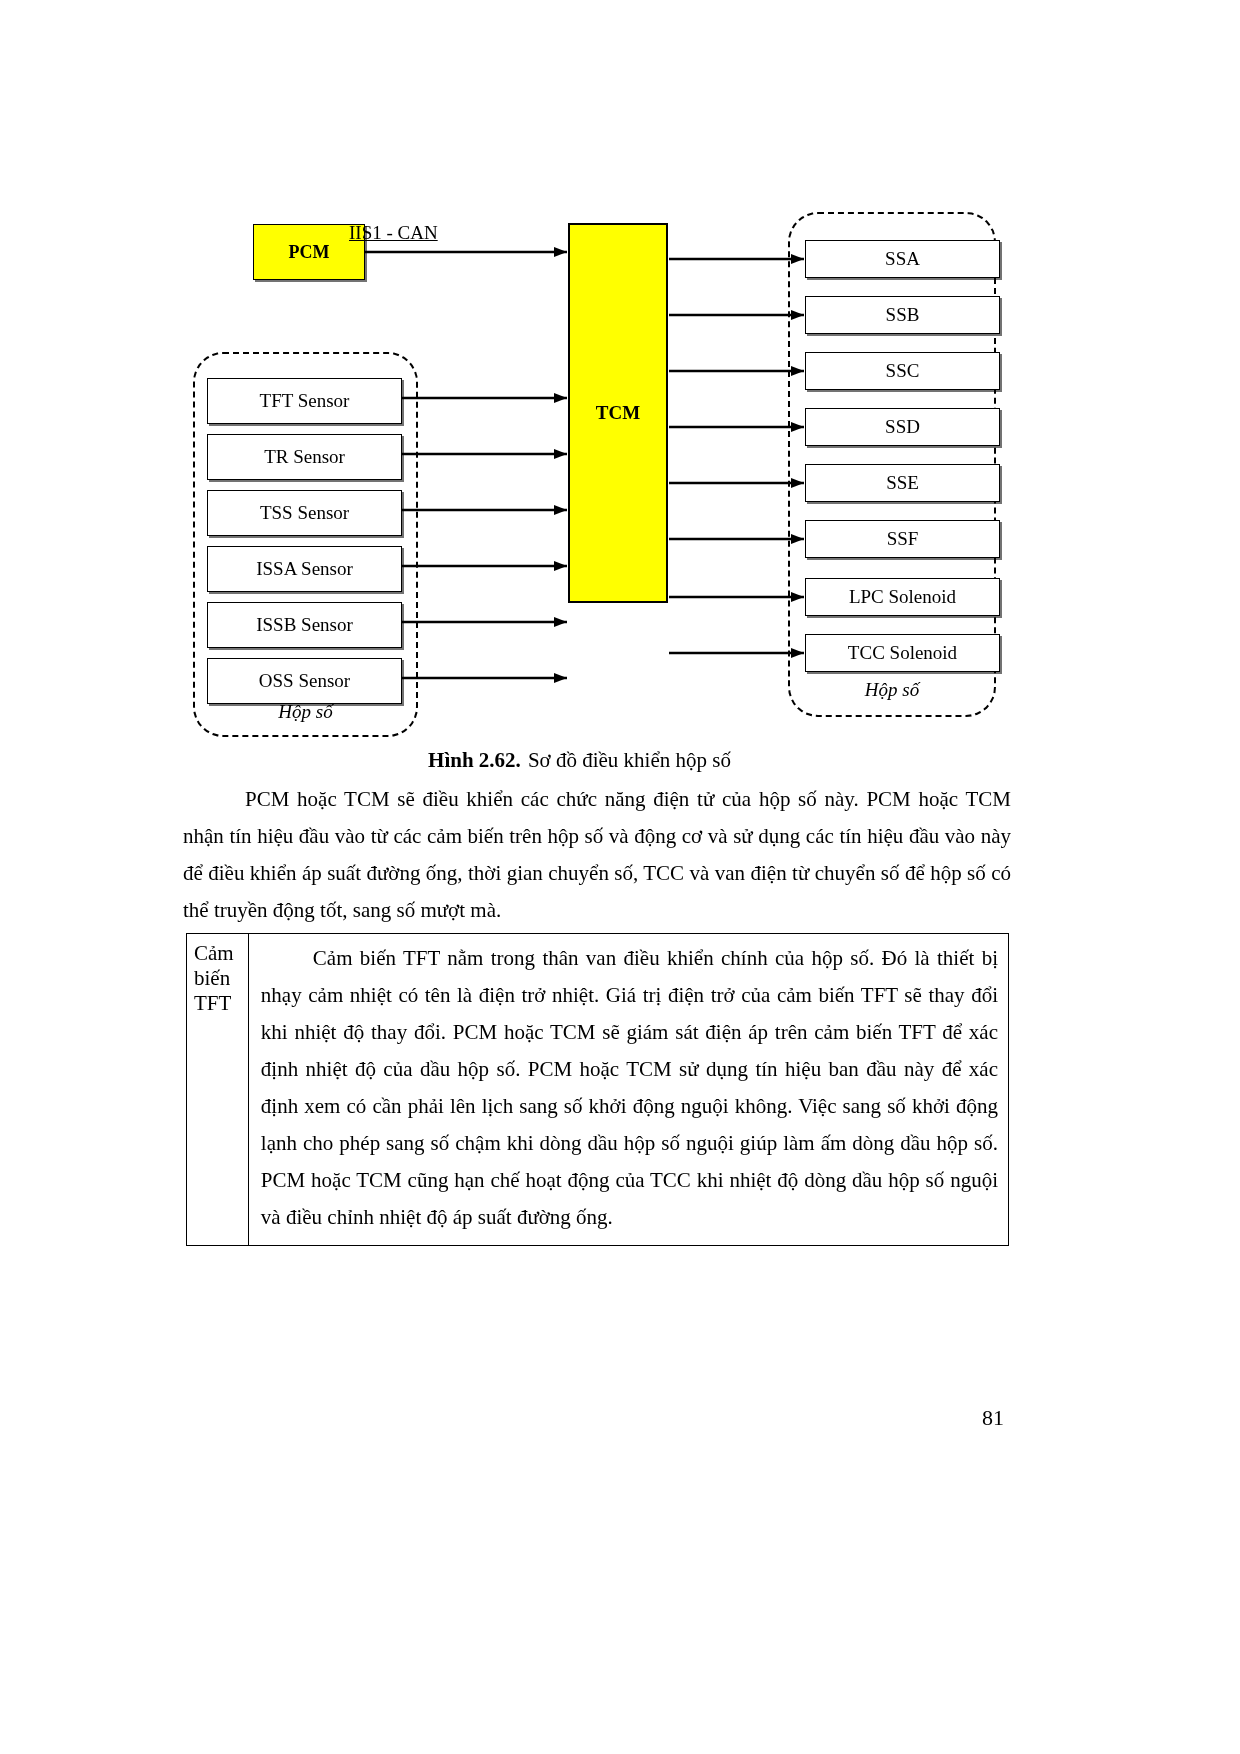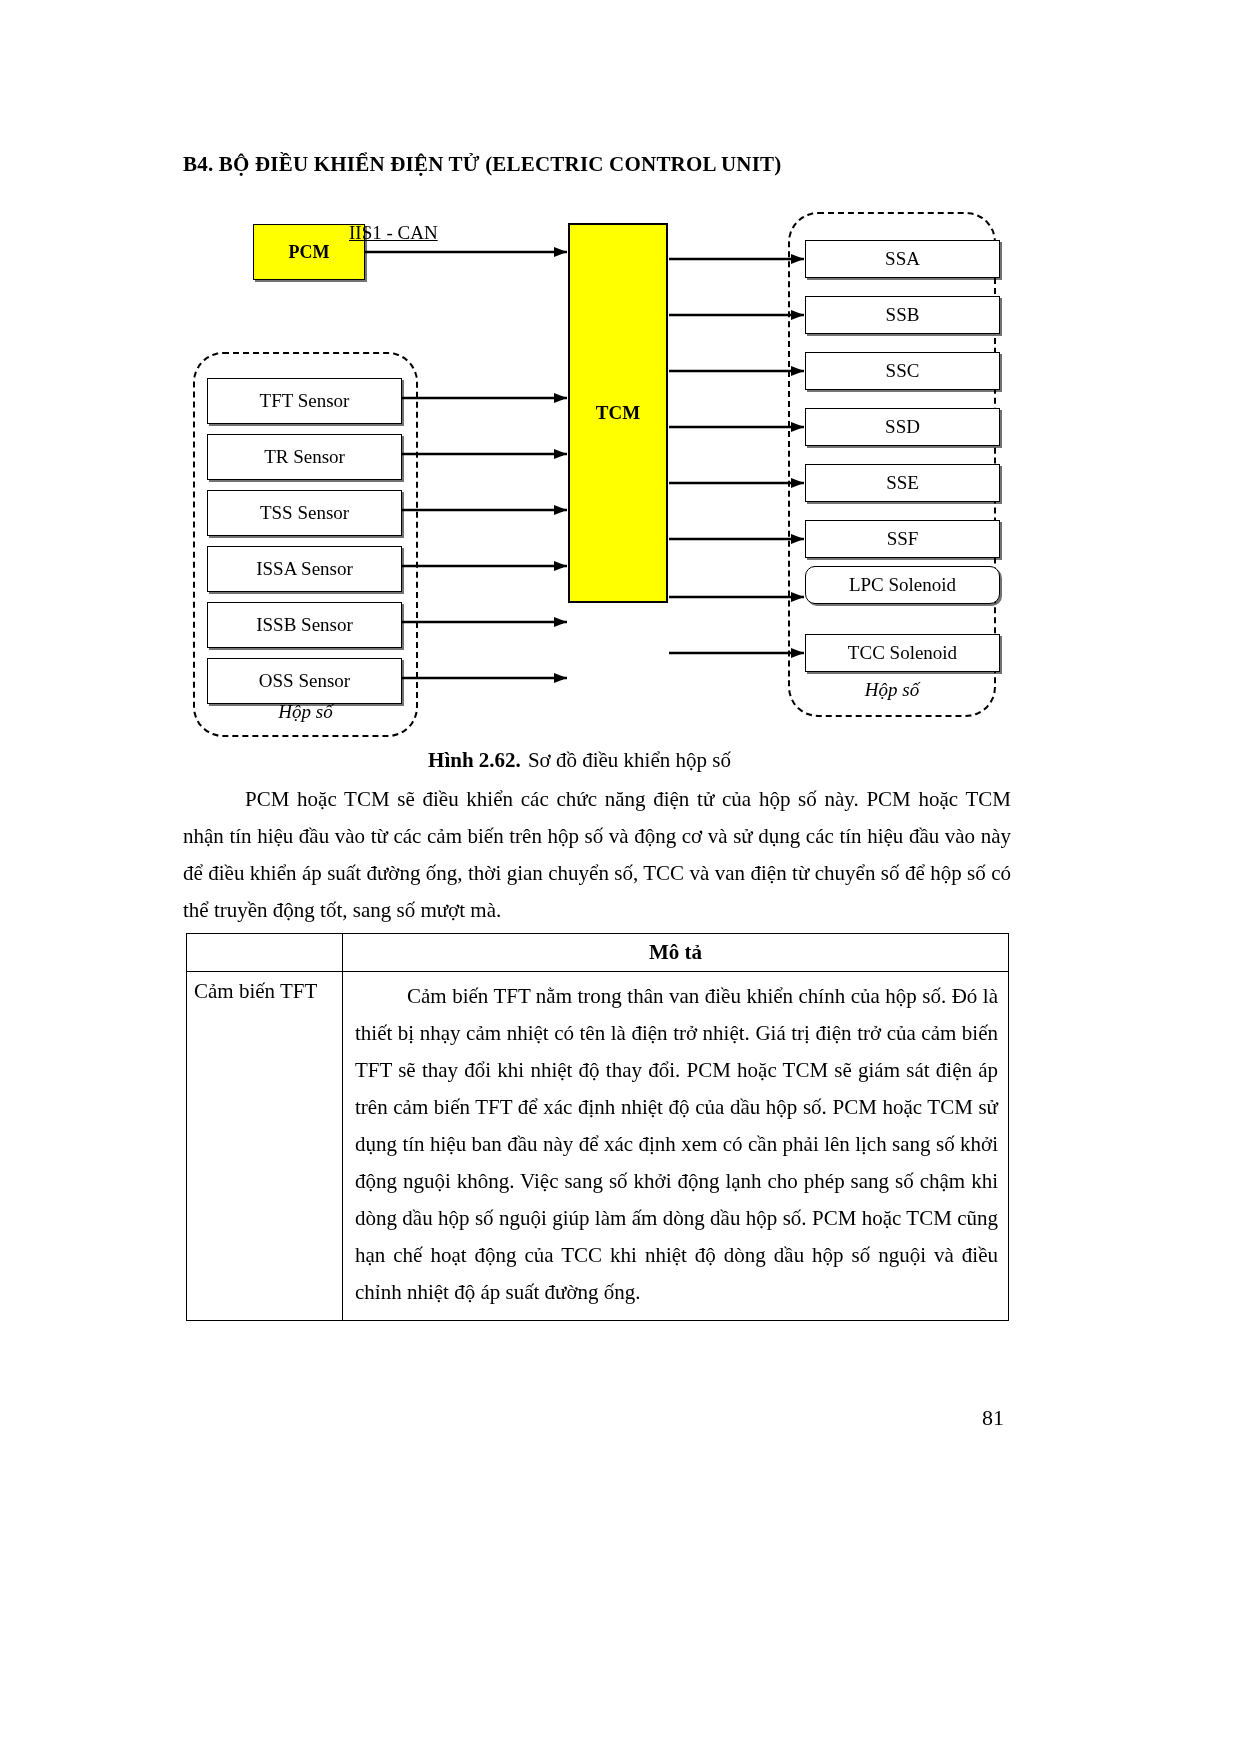--- a/index.html
+++ b/index.html
@@ -29,21 +29,21 @@
   .group-left  { left:193px; top:142px; width:225px; height:385px; }
   .group-right { left:788px; top:2px;  width:208px; height:505px; }
   .group-caption { position:absolute; width:100%; text-align:center; font-style:italic; font-size:19px; }
   .group-left  .group-caption { bottom:12px; }
   .group-right .group-caption { bottom:14px; }
   .sbox { left:207px; width:195px; height:46px; }
   .s1 { top:168px; } .s2 { top:224px; } .s3 { top:280px; }
   .s4 { top:336px; } .s5 { top:392px; } .s6 { top:448px; }
   .rbox { left:805px; width:195px; height:38px; }
   .r1 { top:30px;  } .r2 { top:86px;  } .r3 { top:142px; } .r4 { top:198px; }
-  .r5 { top:254px; } .r6 { top:310px; } .r7 { top:356px;border-radius:10px; } .r8 { top:424px; }
+  .r5 { top:254px; } .r6 { top:310px; } .r7 { top:368px; } .r8 { top:424px; }
   
   .figure-caption {
     position:absolute; left:0; top:748px; width:1159px;
     text-align:center; font-size:21px;
   }
   .figure-caption .cap-label { font-weight:bold; margin-right:7px; }
   .para {
     position:absolute; left:183px; top:781px; width:828px;
     font-size:21px; line-height:37px; text-align:justify; text-indent:62px;
   }
@@ -60,21 +60,20 @@
     text-align:justify; line-height:37px; font-size:21px;
     padding:6px 10px 9px 12px; text-indent:52px; vertical-align:top;
   }
   .page-number { position:absolute; left:982px; top:1405px; font-size:22px; }
 </style>
 </head>
 <body>
 
 <div class="page">
 
-  <div class="heading">B4. BỘ ĐIỀU KHIỂN ĐIỆN TỬ (ELECTRIC CONTROL UNIT)</div>
 
   <div class="diagram">
 
     <svg class="arrows" width="1240" height="545" viewBox="0 0 1240 545" xmlns="http://www.w3.org/2000/svg">
       <defs>
         <marker id="ah" markerWidth="14" markerHeight="12" refX="13" refY="5" orient="auto-start-reverse" markerUnits="userSpaceOnUse">
           <path d="M0,0 L13,5 L0,10 Z" fill="#000"></path>
         </marker>
       </defs>
       <g stroke="#000" stroke-width="2.6">
@@ -131,24 +130,20 @@
   </div>
 
   <div class="figure-caption">
     <span class="cap-label">Hình 2.62.</span><span>Sơ đồ điều khiển hộp số</span>
   </div>
 
   <div class="para">PCM hoặc TCM sẽ điều khiển các chức năng điện tử của hộp số này. PCM hoặc TCM nhận tín hiệu đầu vào từ các cảm biến trên hộp số và động cơ và sử dụng các tín hiệu đầu vào này để điều khiển áp suất đường ống, thời gian chuyển số, TCC và van điện từ chuyển số để hộp số có thể truyền động tốt, sang số mượt mà.</div>
 
   <table class="tbl">
     <tbody>
-        <tr>
-      <th class="col-label"></th>
-      <th>Mô tả</th>
-    </tr>
     <tr>
       <td class="label-cell">Cảm biến TFT</td>
       <td class="desc-cell">Cảm biến TFT nằm trong thân van điều khiển chính của hộp số. Đó là thiết bị nhạy cảm nhiệt có tên là điện trở nhiệt. Giá trị điện trở của cảm biến TFT sẽ thay đổi khi nhiệt độ thay đổi. PCM hoặc TCM sẽ giám sát điện áp trên cảm biến TFT để xác định nhiệt độ của dầu hộp số. PCM hoặc TCM sử dụng tín hiệu ban đầu này để xác định xem có cần phải lên lịch sang số khởi động nguội không. Việc sang số khởi động lạnh cho phép sang số chậm khi dòng dầu hộp số nguội giúp làm ấm dòng dầu hộp số. PCM hoặc TCM cũng hạn chế hoạt động của TCC khi nhiệt độ dòng dầu hộp số nguội và điều chỉnh nhiệt độ áp suất đường ống.</td>
     </tr>
   </tbody>
     </table>
 
   <div class="page-number">81</div>
 
 </div>

